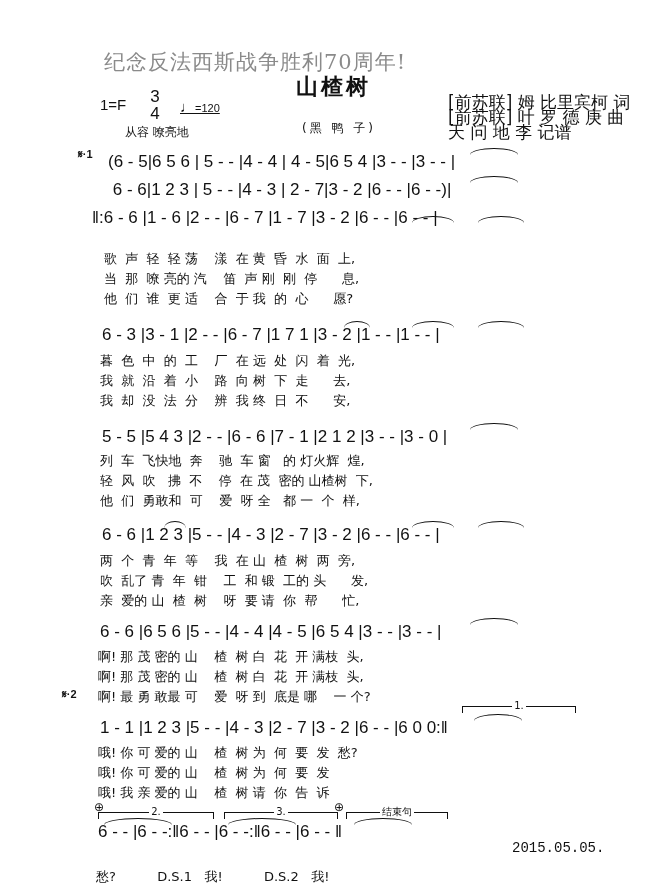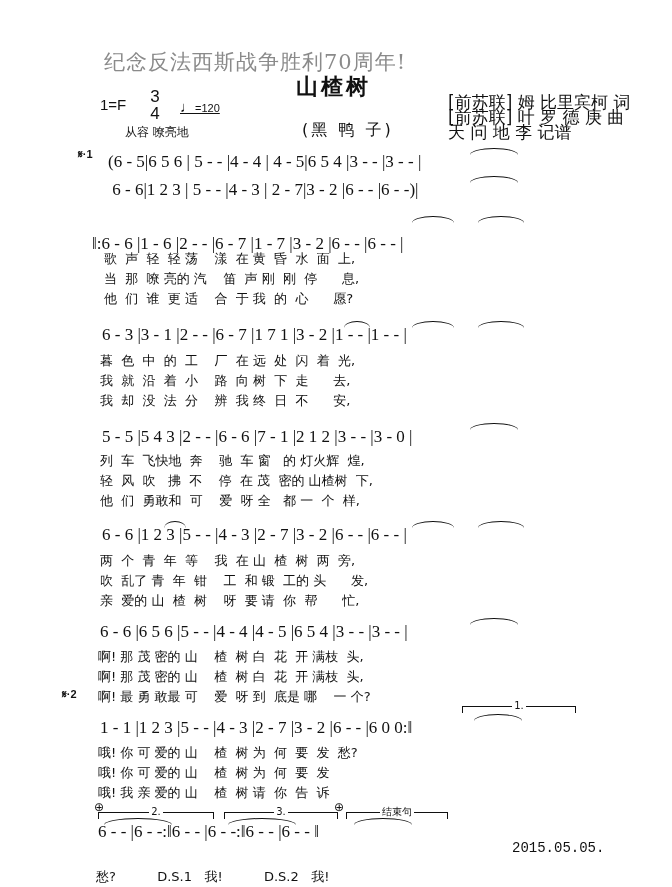--- a/index.html
+++ b/index.html
@@ -6,24 +6,24 @@
   body { width:672px; height:887px; position:relative; overflow:hidden; font-family:"DejaVu Sans", sans-serif; color:#111; }
   .abs { position:absolute; white-space:nowrap; }
   .banner { left:104px; top:48px; font-family:"DejaVu Serif", serif; font-size:21px; color:#8a8a8a; letter-spacing:1px; }
   .key { left:100px; top:96px; font-size:15px; font-family:"Liberation Sans", sans-serif; }
   .frac { left:146px; top:88px; width:18px; text-align:center; font-family:"Liberation Sans", sans-serif; font-size:17px; line-height:17px; }
   .frac span { display:block; }
   .tempo { left:180px; top:98px; font-size:11px; font-family:"Liberation Sans", sans-serif;text-decoration:underline; }
   .tempo b { font-size:15px; font-weight:normal; }
   .expr { left:125px; top:124px; font-size:12px; }
   .title { left:296px; top:72px; font-family:"DejaVu Serif", serif; font-size:22px; font-weight:bold; letter-spacing:3px; }
-  .subtitle { left:302px; top:120px; font-size:16px; letter-spacing:3px; }
+  .subtitle { left:302px; top:120px; font-size:12px; letter-spacing:3px; }
   .credits { left:448px; top:95px; font-size:17px; line-height:15px; }
   .credits div { text-align:left; }
-  .notes { position:absolute; font-family:Liberation Serif, serif; font-size:17px; letter-spacing:0; white-space:pre; }
+  .notes { position:absolute; font-family:Liberation Sans, sans-serif; font-size:17px; letter-spacing:0; white-space:pre; }
   .lyr { position:absolute; font-size:13px; white-space:pre; letter-spacing:0; }
   .mark { position:absolute; font-size:11px; font-weight:bold; font-family:"Liberation Sans", sans-serif; }
   .slur { position:absolute; border-top:1.3px solid #111; border-radius:50% 50% 0 0 / 100% 100% 0 0; height:6px; }
   .volta { position:absolute; border-top:1px solid #111; border-left:1px solid #111; border-right:1px solid #111; height:6px; font-size:10px; text-align:center; line-height:0; }
   .volta span { background:#fff; padding:0 2px; position:relative; top:-1px; }
   .coda { position:absolute; font-size:12px; }
   .date { left:512px; top:840px; font-size:14px; font-family:"Liberation Mono", monospace; }
 </style>
 </head>
 <body>
@@ -44,21 +44,21 @@
   <div>[前苏联] 叶 罗 德 庚  曲</div>
   <div>           天 问 地 李 记谱</div>
 </div>
 
 <div class="mark" style="left:78px;top:148px;">𝄋·1</div>
 <div class="notes" style="left:108px;top:152px;">(6 - 5|6 5 6 | 5 - - |4 - 4 | 4 - 5|6 5 4 |3 - - |3 - - |</div>
 <div class="slur" style="left:470px;top:148px;width:48px;"></div>
 <div class="notes" style="left:108px;top:180px;"> 6 - 6|1 2 3 | 5 - - |4 - 3 | 2 - 7|3 - 2 |6 - - |6 - -)|</div>
 <div class="slur" style="left:470px;top:176px;width:48px;"></div>
 
-<div class="notes" style="left:92px;top:234px;">‖:6 - 6 |1 - 6 |2 - - |6 - 7 |1 - 7 |3 - 2 |6 - - |6 - - |</div>
+<div class="notes" style="left:92px;top:208px;">‖:6 - 6 |1 - 6 |2 - - |6 - 7 |1 - 7 |3 - 2 |6 - - |6 - - |</div>
 <div class="slur" style="left:412px;top:216px;width:42px;"></div>
 <div class="slur" style="left:478px;top:216px;width:46px;"></div>
 <div class="lyr" style="left:104px;top:250px;">歌  声  轻  轻 荡    漾  在 黄  昏  水  面  上,</div>
 <div class="lyr" style="left:104px;top:270px;">当  那  嘹 亮的 汽    笛  声 刚  刚  停      息,</div>
 <div class="lyr" style="left:104px;top:290px;">他  们  谁  更 适    合  于 我  的  心      愿?</div>
 
 <div class="notes" style="left:102px;top:325px;">6 - 3 |3 - 1 |2 - - |6 - 7 |1 7 1 |3 - 2 |1 - - |1 - - |</div>
 <div class="slur" style="left:344px;top:321px;width:26px;"></div>
 <div class="slur" style="left:412px;top:321px;width:42px;"></div>
 <div class="slur" style="left:478px;top:321px;width:46px;"></div>

